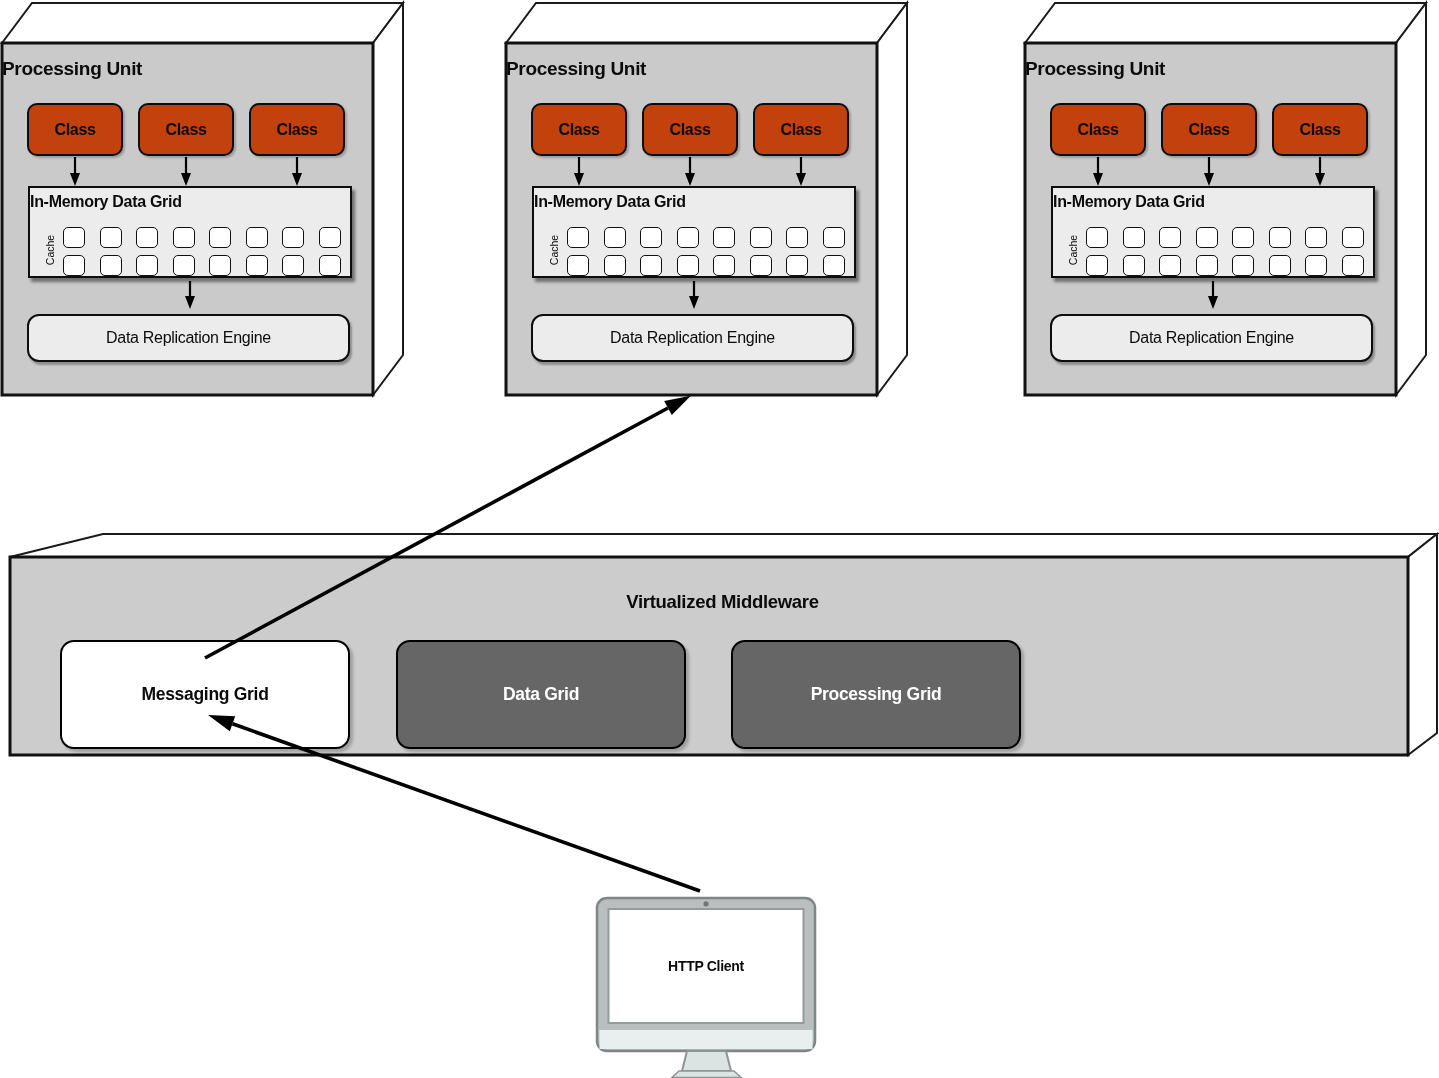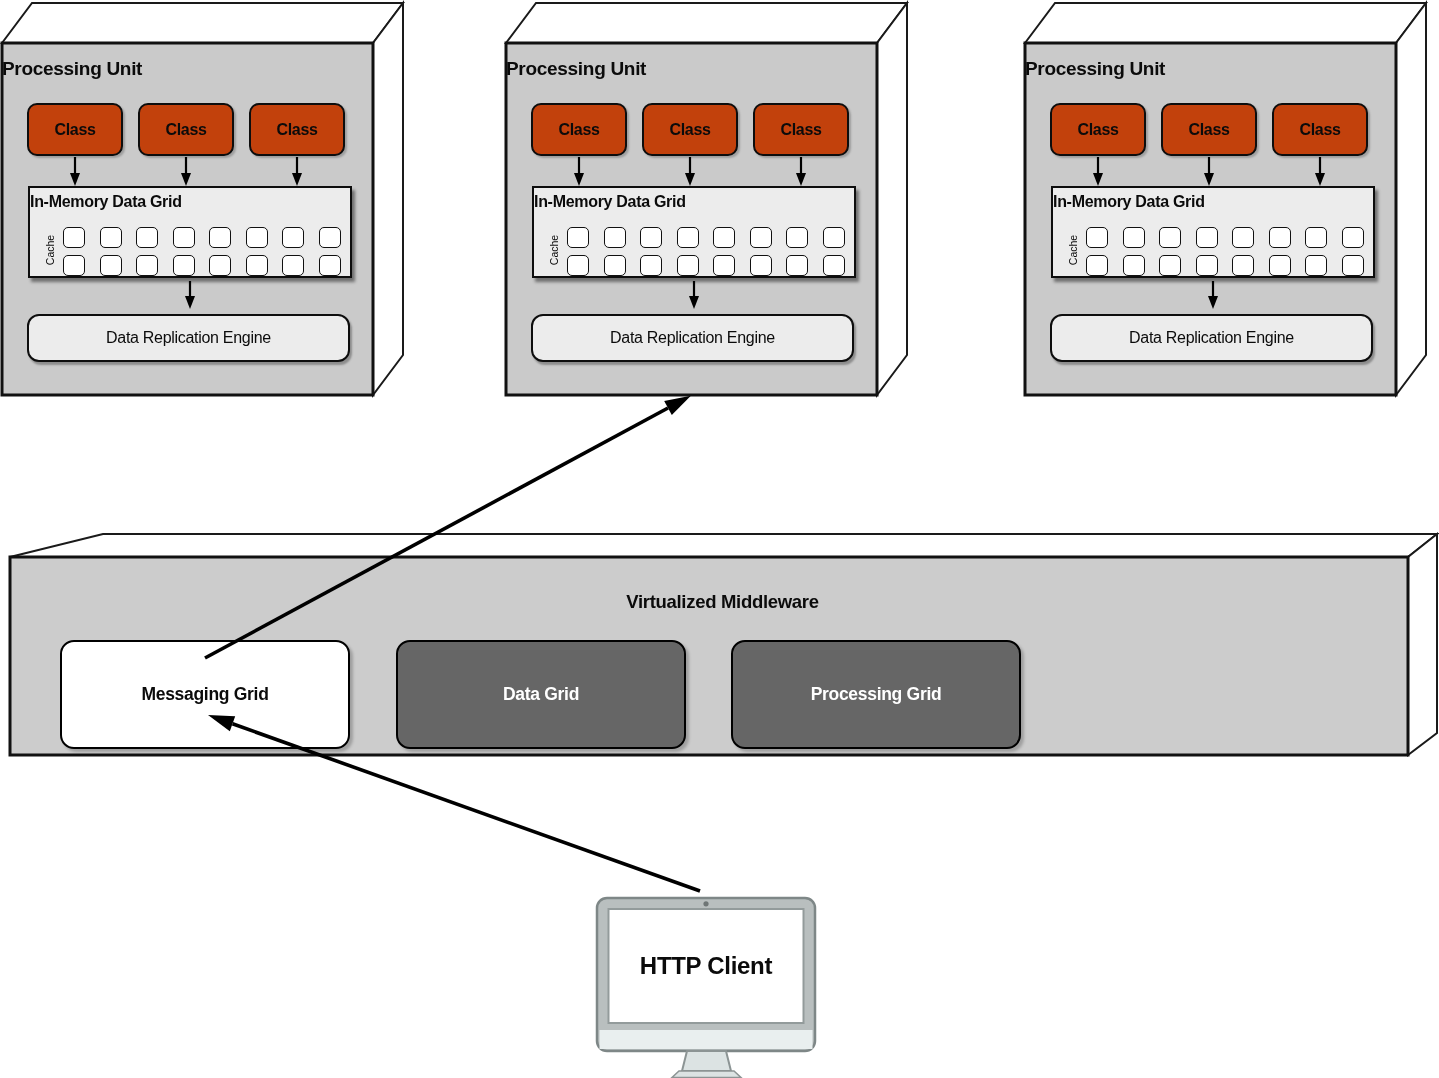--- a/index.html
+++ b/index.html
@@ -43,21 +43,21 @@
   .comp{position:absolute;top:83px;width:290px;height:109px;border:2.5px solid #000;
         border-radius:14px;box-sizing:border-box;
         display:flex;align-items:center;justify-content:center;
         font-size:17.5px;font-weight:600;letter-spacing:-0.3px;
         box-shadow:3px 3px 3px rgba(0,0,0,0.22);}
   .comp.light{background:#ffffff;}
   .comp.dark{background:#666666;color:#ffffff;}
 
   
   .http-label{position:absolute;left:608px;top:952px;width:196px;text-align:center;
-              font-size:24px;font-weight:700;letter-spacing:-0.3px;line-height:28px;z-index:1;}
+              font-size:14px;font-weight:700;letter-spacing:-0.3px;line-height:28px;z-index:1;}
 </style>
 </head>
 <body>
 
 <div class="canvas">
 
   <svg id="shapes" class="layer" viewBox="0 0 1439 1078">
 
     <g>
       <path d="M2,43 L32,3 L403,3 L373,43 Z" fill="#ffffff" stroke="#1a1a1a" stroke-width="2"></path>

